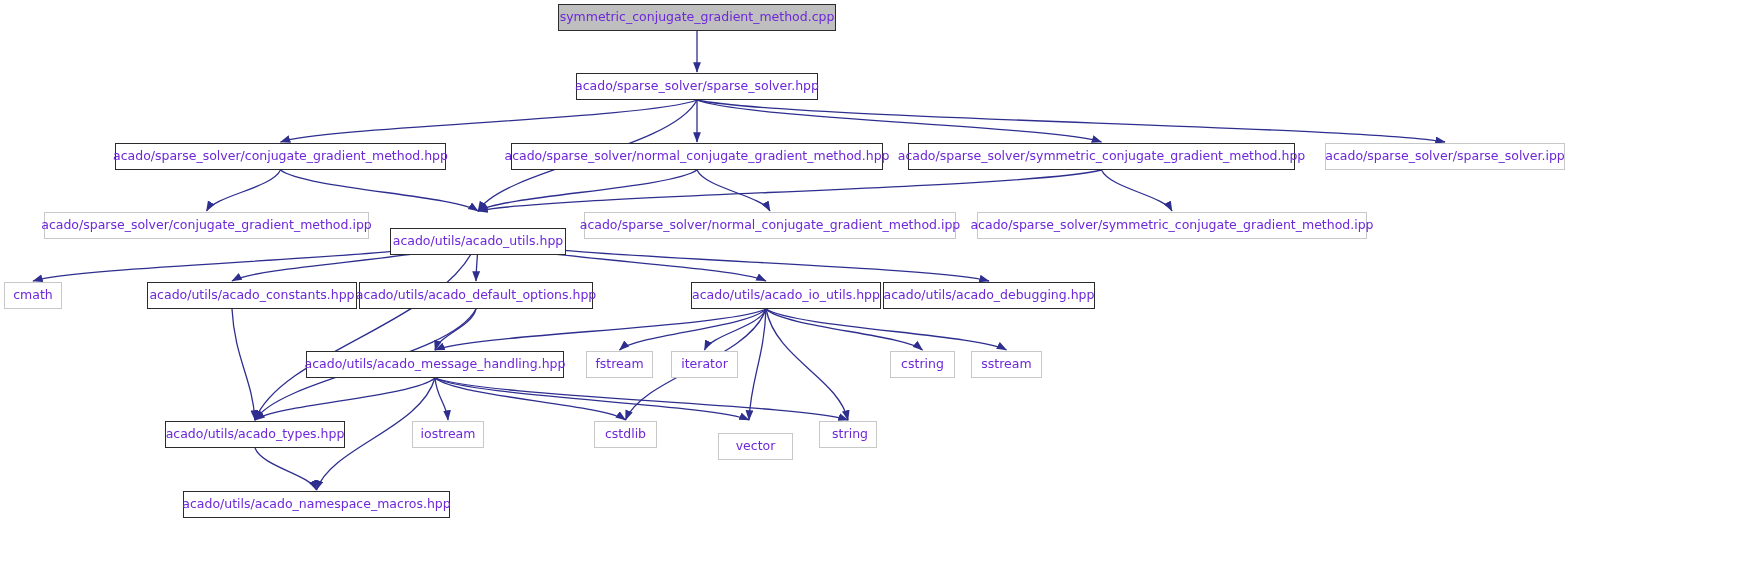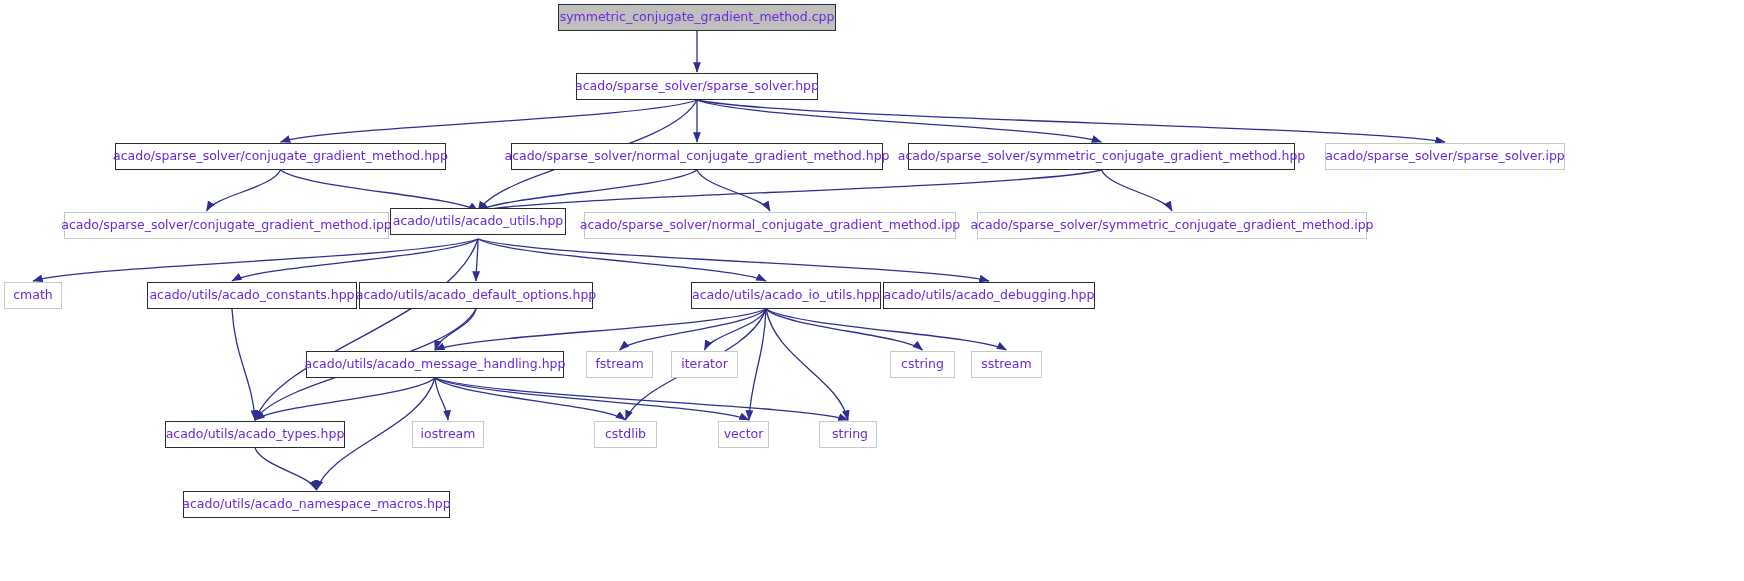--- a/index.html
+++ b/index.html
@@ -75,24 +75,24 @@
       </div>
       <div class="node solid" style="left: 511px; top: 143px; width: 372px;">
         <span>acado/sparse_solver/normal_conjugate_gradient_method.hpp</span>
       </div>
       <div class="node solid" style="left: 908px; top: 143px; width: 387px;">
         <span>acado/sparse_solver/symmetric_conjugate_gradient_method.hpp</span>
       </div>
       <div class="node faint" style="left: 1325px; top: 143px; width: 240px;">
         <span>acado/sparse_solver/sparse_solver.ipp</span>
       </div>
-      <div class="node faint" style="left: 44px; top: 212px; width: 325px; margin-left: 20px;">
+      <div class="node faint" style="left: 44px; top: 212px; width: 325px;">
         <span>acado/sparse_solver/conjugate_gradient_method.ipp</span>
       </div>
-      <div class="node solid" style="left: 390px; top: 208px; width: 176px;">
+      <div class="node solid" style="left: 390px; top: 228px; width: 176px;">
         <span>acado/utils/acado_utils.hpp</span>
       </div>
       <div class="node faint" style="left: 584px; top: 212px; width: 372px;">
         <span>acado/sparse_solver/normal_conjugate_gradient_method.ipp</span>
       </div>
       <div class="node faint" style="left: 977px; top: 212px; width: 390px;">
         <span>acado/sparse_solver/symmetric_conjugate_gradient_method.ipp</span>
       </div>
       <div class="node faint" style="left: 4px; top: 282px; width: 58px;">
         <span>cmath</span>
@@ -126,21 +126,21 @@
       </div>
       <div class="node solid" style="left: 165px; top: 421px; width: 180px;">
         <span>acado/utils/acado_types.hpp</span>
       </div>
       <div class="node faint" style="left: 412px; top: 421px; width: 72px;">
         <span>iostream</span>
       </div>
       <div class="node faint" style="left: 594px; top: 421px; width: 63px;">
         <span>cstdlib</span>
       </div>
-      <div class="node faint" style="left: 718px; top: 421px; width: 51px;">
+      <div class="node faint" style="left: 718px; top: 433px; width: 75px;">
         <span>vector</span>
       </div>
       <div class="node faint" style="left: 819px; top: 421px; width: 58px; justify-content: flex-end;">
         <span>string</span>
       </div>
       <div class="node solid" style="left: 183px; top: 491px; width: 267px;">
         <span>acado/utils/acado_namespace_macros.hpp</span>
       </div>
     </div>
 </div>

